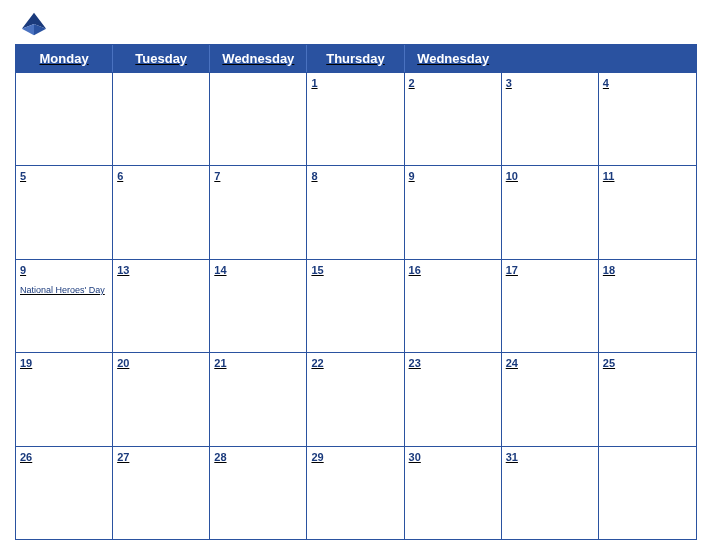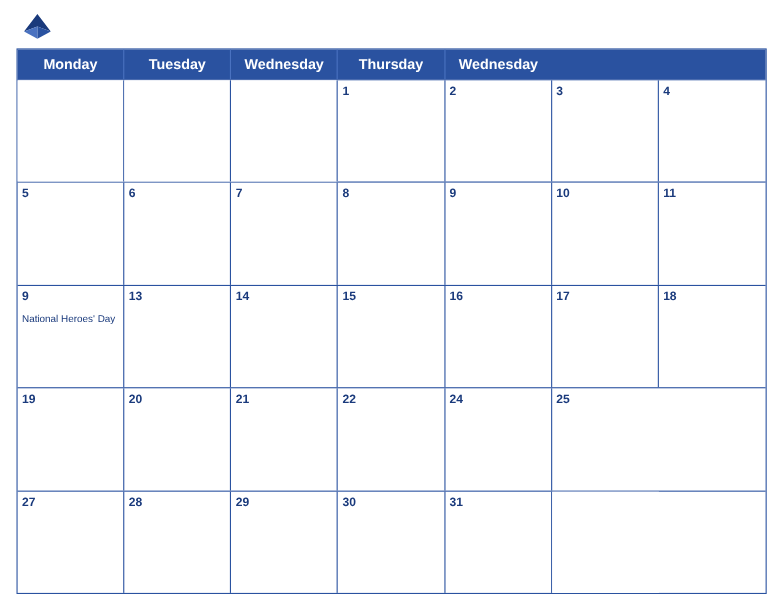--- a/index.html
+++ b/index.html
@@ -53,20 +53,21 @@
       font-size: 13px;
       color: #333;
       text-align: right;
       min-width: 70px;
     }
     .calendar-grid {
       flex: 1;
       display: flex;
       flex-direction: column;
       border: 1px solid #2a52a0;
+      text-decoration: underline;
     }
     .day-headers {
       display: grid;
       grid-template-columns: repeat(7, 1fr);
       background: #2a52a0;
     }
     .day-header {
       color: #fff;
       text-align: center;
       padding: 6px 2px;
@@ -215,27 +216,33 @@
           <div class="day-cell">
             <div class="day-number">20</div>
           </div>
           <div class="day-cell">
             <div class="day-number">21</div>
           </div>
           <div class="day-cell">
             <div class="day-number">22</div>
           </div>
           <div class="day-cell">
+            <div class="day-number">23</div>
+          </div>
+          <div class="day-cell">
             <div class="day-number">24</div>
           </div>
           <div class="day-cell">
             <div class="day-number">25</div>
           </div>
         </div>
         <div class="week-row">
+          <div class="day-cell">
+            <div class="day-number">26</div>
+          </div>
           <div class="day-cell">
             <div class="day-number">27</div>
           </div>
           <div class="day-cell">
             <div class="day-number">28</div>
           </div>
           <div class="day-cell">
             <div class="day-number">29</div>
           </div>
           <div class="day-cell">

